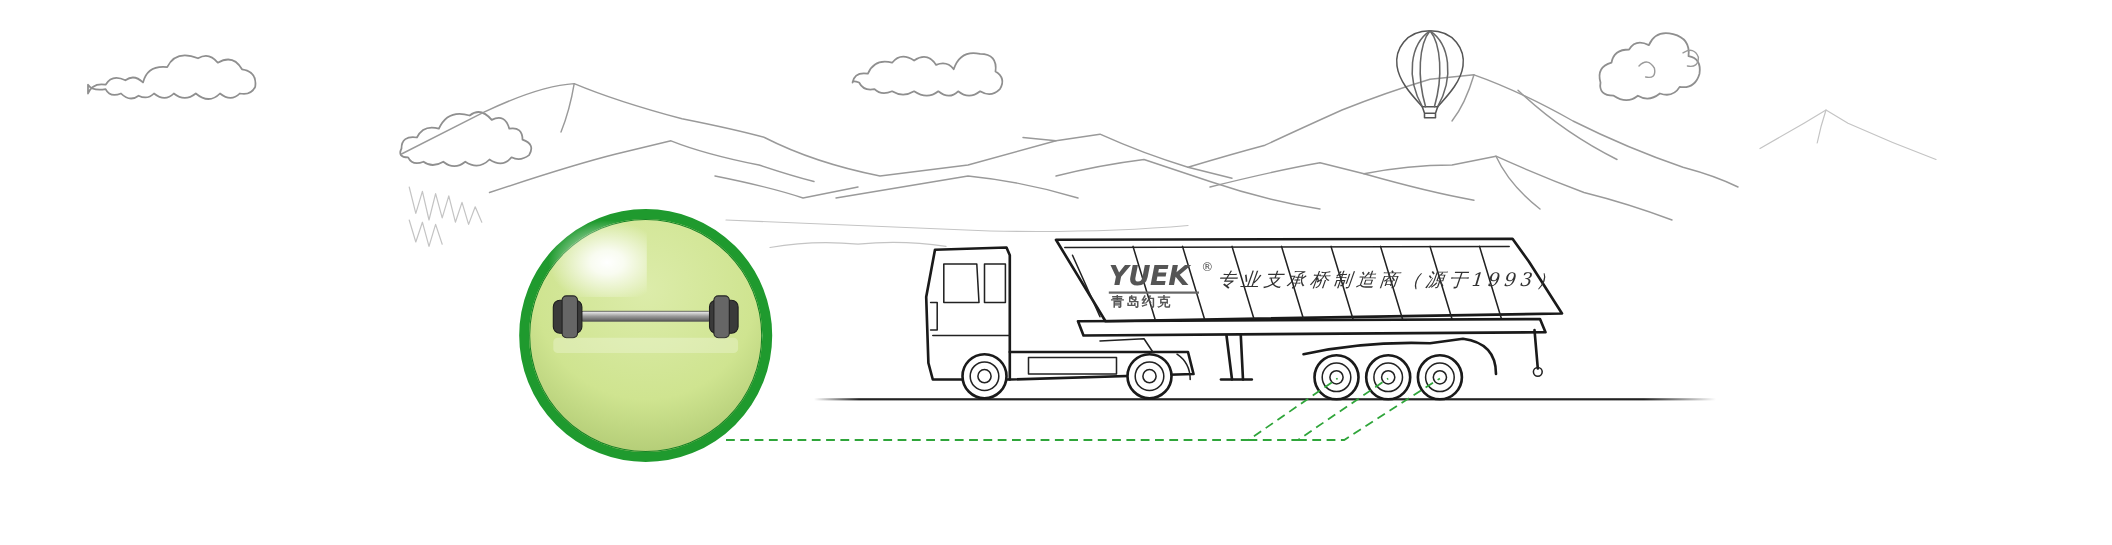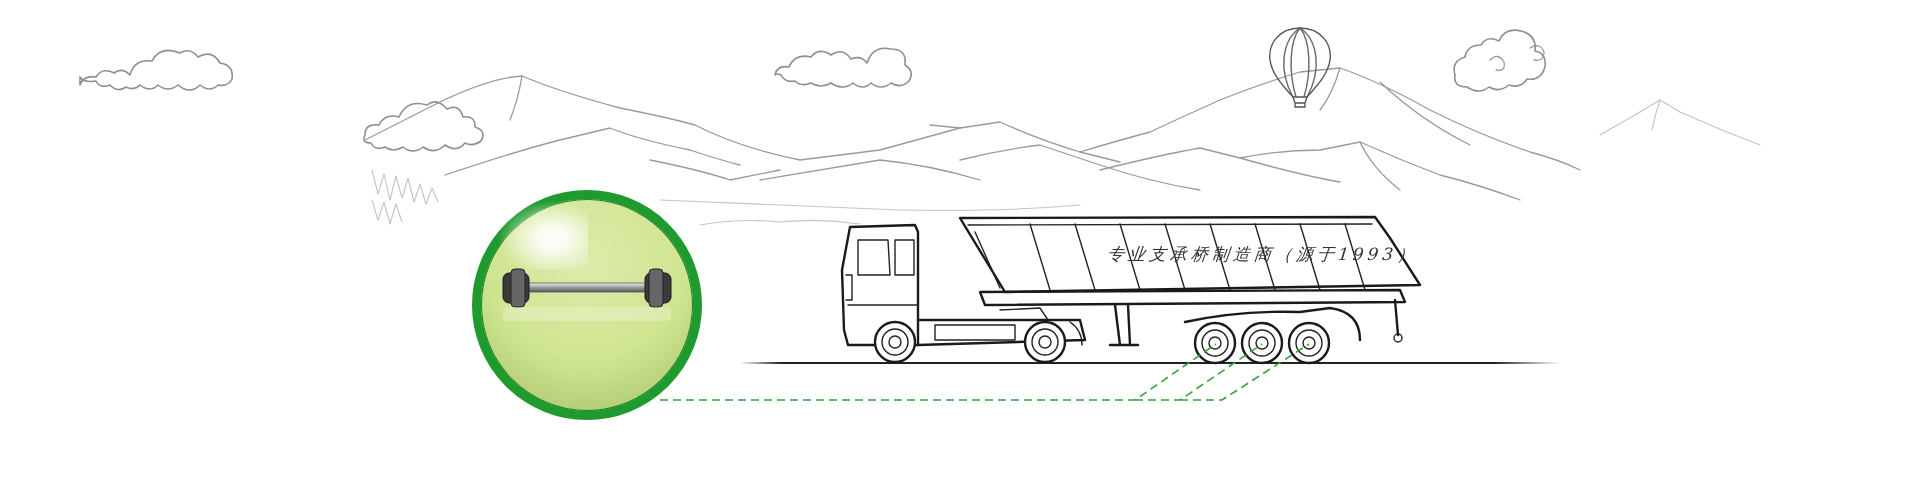--- a/index.html
+++ b/index.html
@@ -179,14 +179,20 @@
       <rect x="22" y="74" width="26" height="30" rx="6" fill="#3a3a3a" stroke="#1e1e1e"></rect>
       <rect x="30" y="70" width="14" height="38" rx="4" fill="#666" stroke="#222"></rect>
       <rect x="164" y="74" width="26" height="30" rx="6" fill="#3a3a3a" stroke="#1e1e1e"></rect>
       <rect x="168" y="70" width="14" height="38" rx="4" fill="#666" stroke="#222"></rect>
       <rect x="22" y="108" width="168" height="14" rx="4" fill="#ffffff" opacity="0.25"></rect>
     </svg>
   </div>
   <div class="product-glare"></div>
 
   
+  <div class="logo-block">
+    <span class="logo-word">YUEK</span>
+    <span class="logo-reg">®</span>
+    <div class="logo-underline"></div>
+    <span class="logo-sub">青岛约克</span>
+  </div>
   <div class="slogan">专业支承桥制造商（源于1993）</div>
 </div>
 
 </body></html>

